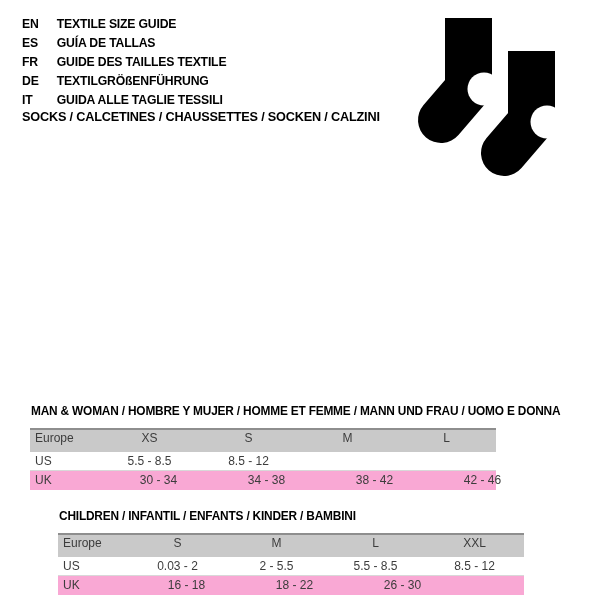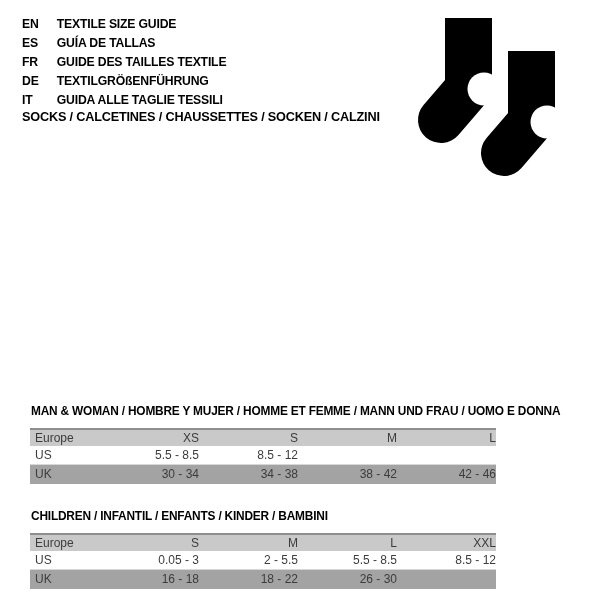--- a/index.html
+++ b/index.html
@@ -54,21 +54,21 @@
     left: 408px; top: 12px;
   }
 
   
   .size-table {
     position: absolute;
     left: 30px;
     width: 466px;
   }
   .table-man { top: 404px; }
-  .table-children { top: 509px; }
+  .table-children { top: 509px; margin-left: 28px; }
   .table-title {
     height: 15px;
     line-height: 15px;
     font-size: 12.5px;
     font-weight: 700;
     letter-spacing: -0.2px;
     color: #000000;
     white-space: nowrap;
     transform: scaleX(0.95);
     transform-origin: 0 0;
@@ -76,34 +76,34 @@
   }
   .tbl { margin-top: 9px; width: 466px; }
   .tr {
     display: flex;
     height: 19px;
     line-height: 19px;
     font-size: 12px;
     color: #3c3c3c;
   }
   .tr.thead {
-    height: 18px;
+    height: 24px;
     line-height: 16px;
     background: #c9c9c9;
     border-top: 2px solid #8e8e8e;
   }
   .tr.row-us {
     background: #ffffff;
     border-bottom: 1px solid #d8d8d8;
     line-height: 18px;
   }
-  .tr.row-uk { background: #a3a3a3; }
+  .tr.row-uk { background: #f9a8d4; gap: 9px; }
   .td {
     flex: 0 0 99px;
-    text-align: right;
+    text-align: center;
     overflow: hidden;
   }
   .td.first {
     flex: 0 0 70px;
     text-align: left;
     padding-left: 5px;
   }
 </style>
 </head>
 <body>
@@ -177,21 +177,21 @@
     <div class="tbl">
       <div class="tr thead">
         <div class="td first">Europe</div>
         <div class="td">S</div>
         <div class="td">M</div>
         <div class="td">L</div>
         <div class="td">XXL</div>
       </div>
       <div class="tr row-us">
         <div class="td first">US</div>
-        <div class="td">0.05 - 3</div>
+        <div class="td">0.03 - 2</div>
         <div class="td">2 - 5.5</div>
         <div class="td">5.5 - 8.5</div>
         <div class="td">8.5 - 12</div>
       </div>
       <div class="tr row-uk">
         <div class="td first">UK</div>
         <div class="td">16 - 18</div>
         <div class="td">18 - 22</div>
         <div class="td">26 - 30</div>
       </div>

